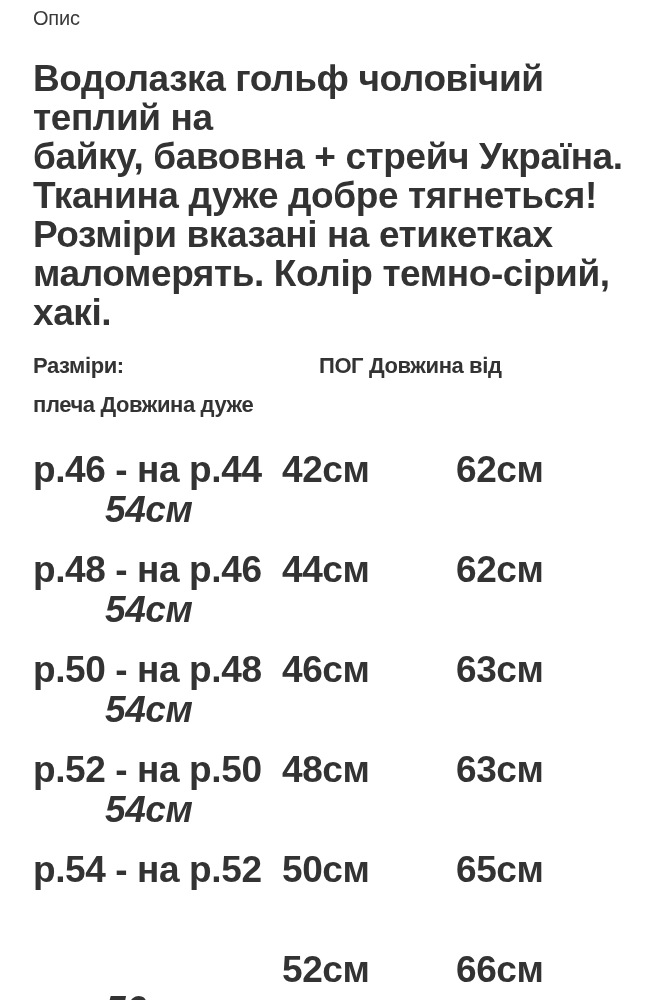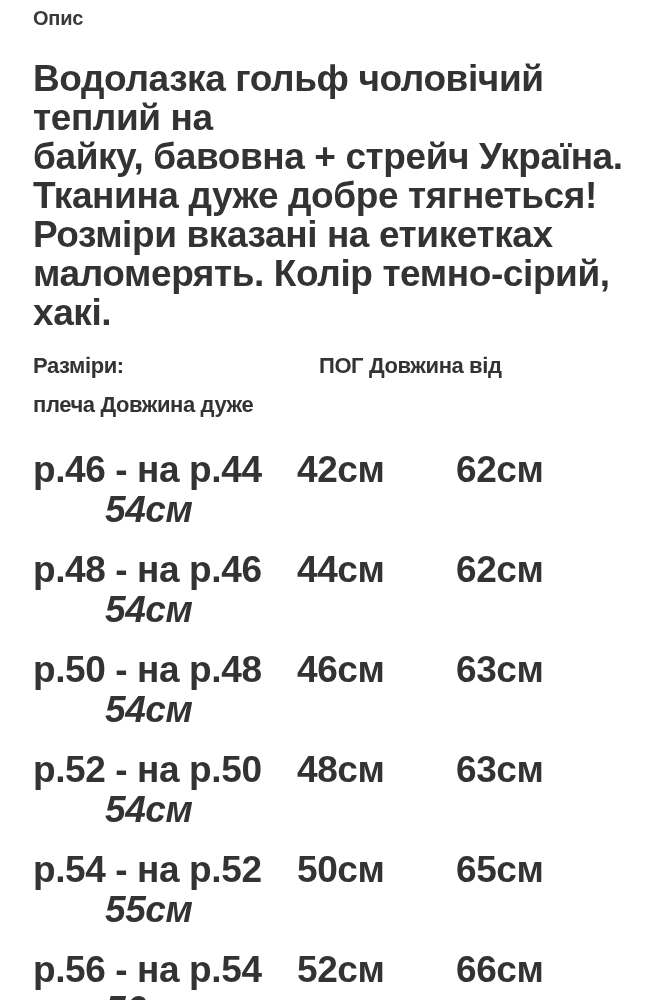--- a/index.html
+++ b/index.html
@@ -13,21 +13,21 @@
     font-family: "Liberation Sans", sans-serif;
     color: #333333;
     overflow: hidden;
   }
   .page {
     padding: 4px 14px 0 33px;
   }
   .section-title {
     font-size: 20px;
     line-height: 28px;
-    font-weight: 700;
+    font-weight: 400;
     color: #3a3a3a;
     letter-spacing: -0.2px;
   }
   .description {
     margin-top: 27px;
     font-size: 37px;
     line-height: 39px;
     font-weight: 700;
     letter-spacing: -0.4px;
     white-space: pre-line;
@@ -61,21 +61,21 @@
     height: 80px;
     margin-bottom: 20px;
   }
   .row-line1 {
     position: relative;
     height: 40px;
     white-space: nowrap;
   }
   .col-pog {
     position: absolute;
-    left: 264px;
+    left: 249px;
     top: 0;
   }
   .col-len {
     position: absolute;
     left: 423px;
     top: 0;
   }
   .row-line2 {
     padding-left: 72px;
     height: 40px;
@@ -140,26 +140,24 @@
       </div>
       <div class="row-line2">54см</div>
     </div>
 
     <div class="size-row">
       <div class="row-line1">
         <span class="col-size">р.54 - на р.52</span>
         <span class="col-pog">50см</span>
         <span class="col-len">65см</span>
       </div>
-      <div class="row-line2">55см</div>
     </div>
 
     <div class="size-row">
       <div class="row-line1">
-        <span class="col-size">р.56 - на р.54</span>
         <span class="col-pog">52см</span>
         <span class="col-len">66см</span>
       </div>
       <div class="row-line2">56см</div>
     </div>
 
   </div>
 </div>
 
 </body></html>

